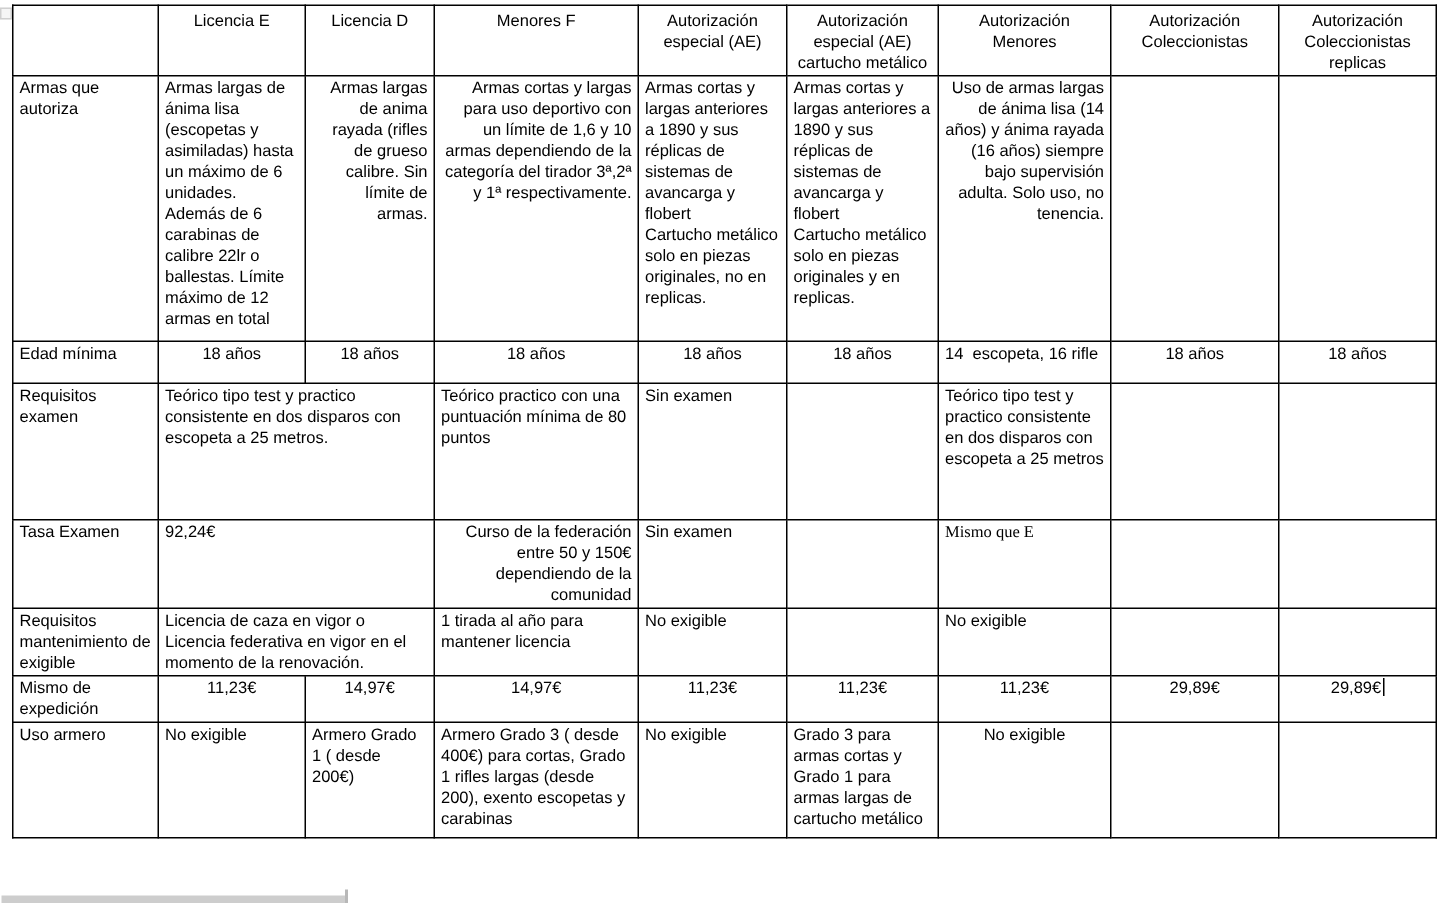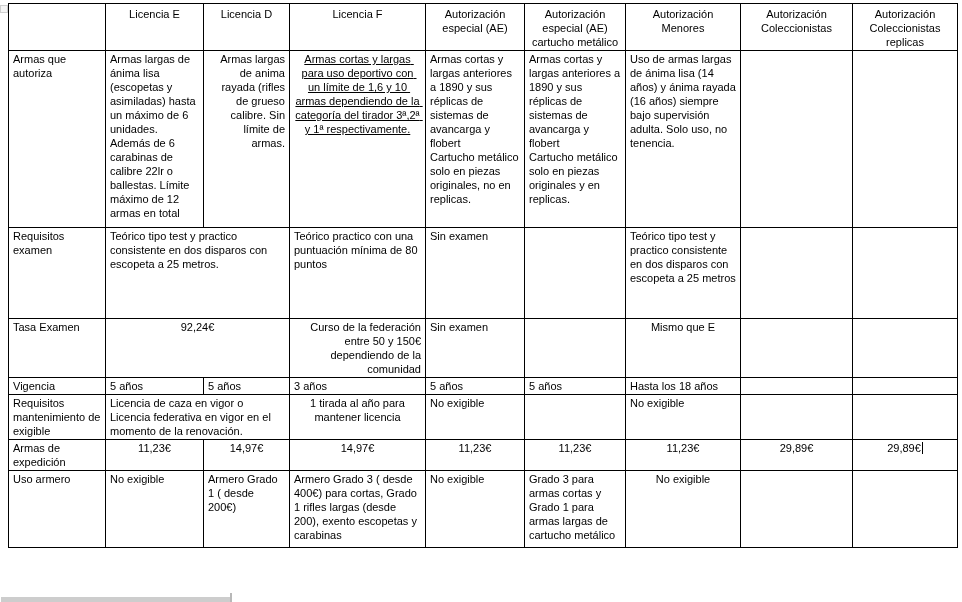--- a/index.html
+++ b/index.html
@@ -71,85 +71,85 @@
       <col style="width: 101px;">
       <col style="width: 115px;">
       <col style="width: 112px;">
       <col style="width: 105px;">
     </colgroup>
     <thead>
       <tr style="height: 44px;">
         <th></th>
         <th>Licencia E</th>
         <th>Licencia D</th>
-        <th>Licencia F</th>
+        <th>Menores F</th>
         <th>Autorización especial (AE)</th>
         <th>Autorización especial (AE) cartucho metálico</th>
         <th>Autorización Menores</th>
         <th>Autorización Coleccionistas</th>
         <th>Autorización Coleccionistas replicas</th>
       </tr>
     </thead>
     <tbody>
       <tr style="height: 177px; margin-top: 36px;">
         <td class="row-label">Armas que autoriza</td>
         <td style="text-align: left;">Armas largas de ánima lisa (escopetas y asimiladas) hasta un máximo de 6 unidades. Además de 6 carabinas de calibre 22lr o ballestas. Límite máximo de 12 armas en total</td>
         <td style="text-align: right;">Armas largas de anima rayada (rifles de grueso calibre. Sin límite de armas.</td>
-        <td style="text-align: center; text-decoration: underline;">Armas cortas y largas para uso deportivo con un límite de 1,6 y 10 armas dependiendo de la categoría del tirador 3ª,2ª y 1ª respectivamente.</td>
+        <td style="text-align: right;">Armas cortas y largas para uso deportivo con un límite de 1,6 y 10 armas dependiendo de la categoría del tirador 3ª,2ª y 1ª respectivamente.</td>
         <td style="text-align: left;">Armas cortas y largas anteriores a 1890 y sus réplicas de sistemas de avancarga y flobert
 Cartucho metálico solo en piezas originales, no en replicas.</td>
         <td style="text-align: left;">Armas cortas y largas anteriores a 1890 y sus réplicas de sistemas de avancarga y flobert
 Cartucho metálico solo en piezas originales y en replicas.</td>
-        <td style="text-align: left;">Uso de armas largas de ánima lisa (14 años) y ánima rayada (16 años) siempre bajo supervisión adulta. Solo uso, no tenencia.</td>
+        <td style="text-align: right;">Uso de armas largas de ánima lisa (14 años) y ánima rayada (16 años) siempre bajo supervisión adulta. Solo uso, no tenencia.</td>
         <td style="text-align: left;"></td>
         <td style="text-align: left;"></td>
+      </tr>
+      <tr style="height: 28px;">
+        <td class="row-label">Edad mínima</td>
+        <td style="text-align: center;">18 años</td>
+        <td style="text-align: center;">18 años</td>
+        <td style="text-align: center;">18 años</td>
+        <td style="text-align: center;">18 años</td>
+        <td style="text-align: center;">18 años</td>
+        <td style="text-align: left;">14  escopeta, 16 rifle</td>
+        <td style="text-align: center;">18 años</td>
+        <td style="text-align: center;">18 años</td>
       </tr>
       <tr style="height: 91px;">
         <td class="row-label">Requisitos examen</td>
         <td colspan="2" style="text-align: left;">Teórico tipo test y practico consistente en dos disparos con escopeta a 25 metros.</td>
         <td style="text-align: left;">Teórico practico con una puntuación mínima de 80 puntos</td>
         <td style="text-align: left;">Sin examen</td>
         <td style="text-align: left;"></td>
         <td style="text-align: left;">Teórico tipo test y practico consistente en dos disparos con escopeta a 25 metros</td>
         <td style="text-align: left;"></td>
         <td style="text-align: left;"></td>
       </tr>
       <tr style="height: 59px; padding-left: 25px;">
         <td class="row-label">Tasa Examen</td>
-        <td colspan="2" style="text-align: center;">92,24€</td>
+        <td colspan="2" style="text-align: left;">92,24€</td>
         <td style="text-align: right;">Curso de la federación entre 50 y 150€ dependiendo de la comunidad</td>
         <td style="text-align: left;">Sin examen</td>
         <td style="text-align: left;"></td>
-        <td style="text-align: center;">Mismo que E</td>
-        <td style="text-align: left;"></td>
-        <td style="text-align: left;"></td>
-      </tr>
-      <tr style="height: 16px;">
-        <td class="row-label">Vigencia</td>
-        <td style="text-align: left;">5 años</td>
-        <td style="text-align: left;">5 años</td>
-        <td style="text-align: left;">3 años</td>
-        <td style="text-align: left;">5 años</td>
-        <td style="text-align: left;">5 años</td>
-        <td style="text-align: left;">Hasta los 18 años</td>
+        <td style="text-align: left; font-family: Liberation Serif, serif;">Mismo que E</td>
         <td style="text-align: left;"></td>
         <td style="text-align: left;"></td>
       </tr>
       <tr style="height: 42px;">
         <td class="row-label">Requisitos mantenimiento de exigible</td>
         <td colspan="2" style="text-align: left;">Licencia de caza en vigor o Licencia federativa en vigor en el momento de la renovación.</td>
-        <td style="text-align: center; margin-left: 20px;">1 tirada al año para mantener licencia</td>
+        <td style="text-align: left; margin-left: 20px;">1 tirada al año para mantener licencia</td>
         <td style="text-align: left;">No exigible</td>
         <td style="text-align: left;"></td>
         <td style="text-align: left;">No exigible</td>
         <td style="text-align: left;"></td>
         <td style="text-align: left;"></td>
       </tr>
       <tr style="height: 30px;">
-        <td class="row-label">Armas de expedición</td>
+        <td class="row-label">Mismo de expedición</td>
         <td style="text-align: center;">11,23€</td>
         <td style="text-align: center;">14,97€</td>
         <td style="text-align: center;">14,97€</td>
         <td style="text-align: center;">11,23€</td>
         <td style="text-align: center;">11,23€</td>
         <td style="text-align: center;">11,23€</td>
         <td style="text-align: center;">29,89€</td>
         <td style="text-align: center;">29,89€<span class="caret"></span></td>
       </tr>
       <tr style="height: 77px;">

